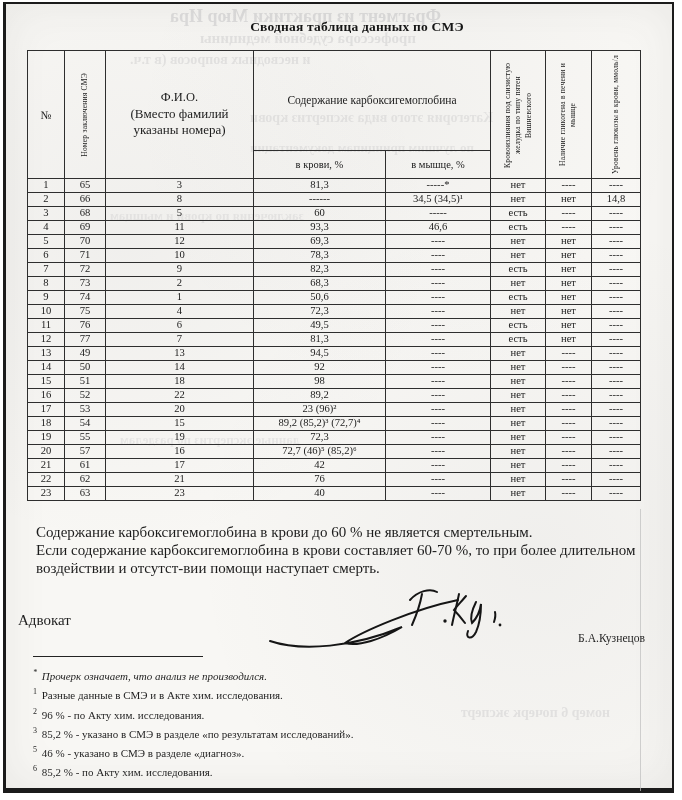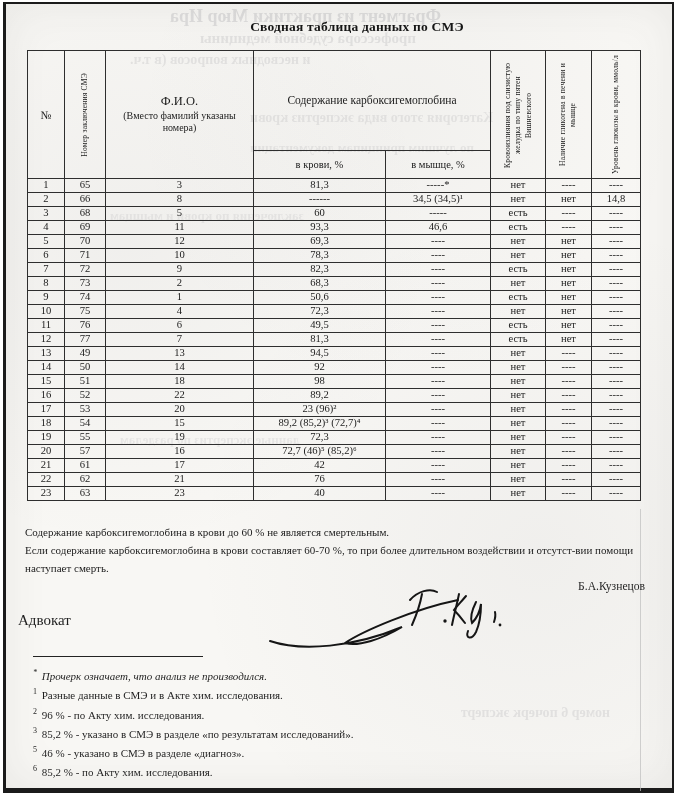--- a/index.html
+++ b/index.html
@@ -35,37 +35,37 @@
   table.smed th,table.smed td{
     border:1px solid #2e2e2e;padding:0 2px;text-align:center;vertical-align:middle;
     font-weight:normal;color:#1c1c1c;overflow:hidden;
   }
   tr.hdr-main{height:100px;}
   tr.hdr-sub{height:28px;}
   th.h-no{font-size:11.5px;}
   th.h-fio{font-size:12.5px;line-height:1.25;}
   th.h-carb{font-size:11.5px;vertical-align:middle;line-height:1.3;}
   th.h-sub{font-size:10.5px;}
-  .fio-note{font-size:10px;}
+  .fio-note{font-size:13px;}
   .vcell .vtext{
     writing-mode:vertical-rl;transform:rotate(180deg);
     font-size:7.6px;line-height:1.35;max-height:122px;margin:0 auto;
     text-align:center;letter-spacing:0.2px;color:#222;
   }
   tbody.smed-body tr{height:14px;}
   tbody.smed-body td{font-size:10.6px;line-height:1;padding:0 1px;white-space:nowrap;}
   
   .notes{
-    position:absolute;left:25px;top:523px;width:612px;
-    font-size:11px;line-height:18px;color:#1c1c1c;
+    position:absolute;left:36px;top:523px;width:612px;
+    font-size:15px;line-height:18px;color:#1c1c1c;
   }
   .notes p{margin:0;}
   
   .sig-left{position:absolute;left:18px;top:612px;font-size:15px;}
-  .sig-right{position:absolute;right:37px;top:580px;font-size:11.6px;}
+  .sig-right{position:absolute;right:37px;top:632px;font-size:11.6px;}
   .sig-svg{position:absolute;left:262px;top:583px;}
   
   .fn-rule{position:absolute;left:33px;top:656px;width:170px;border-top:1.5px solid #232323;}
   .footnotes{position:absolute;left:33px;top:665px;width:600px;font-size:11px;}
   .fn-line{line-height:15.6px;white-space:nowrap;}
   .fn-line sup{font-size:8px;margin-right:2px;}
   .fn-line.italic{font-style:italic;}
   
   .bt{
     position:absolute;transform:scaleX(-1);color:#5d5d68;font-weight:bold;

